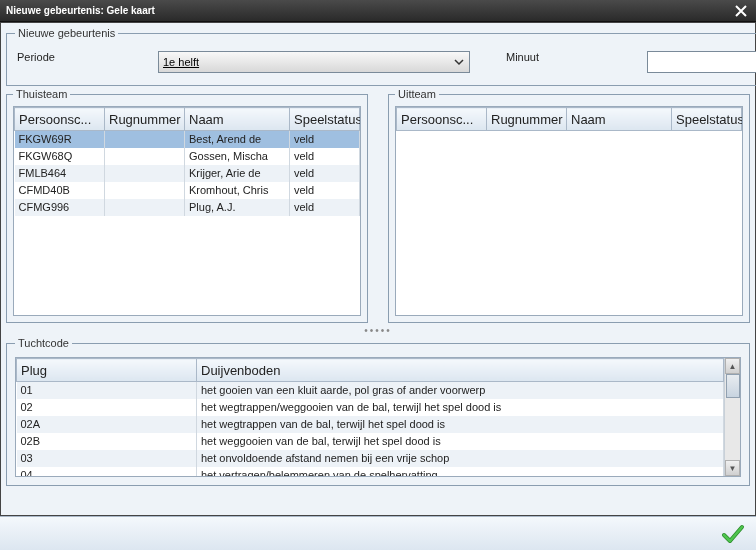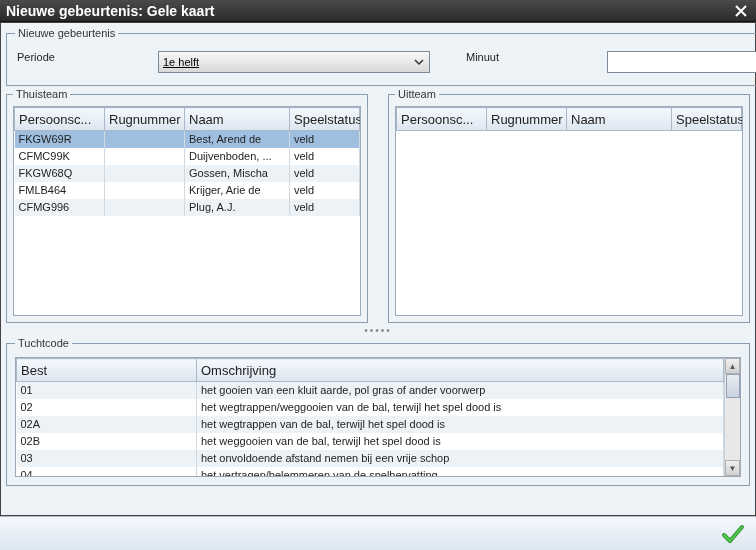--- a/index.html
+++ b/index.html
@@ -21,21 +21,21 @@
 .titlebar {
   height: 22px;
   background: linear-gradient(to bottom, #4a4a4a, #2a2a2a);
   color: #fff;
   font-weight: bold;
   display: flex;
   align-items: center;
   padding: 0 6px;
   border-bottom: 1px solid #111;
 }
-.titlebar .title { flex: 1; font-size: 14px; }
+.titlebar .title { flex: 1; font-size: 10px; }
 .titlebar .close {
   width: 18px;
   height: 18px;
   display: flex;
   align-items: center;
   justify-content: center;
   cursor: pointer;
 }
 .content {
   flex: 1;
@@ -57,21 +57,21 @@
   padding: 0 3px;
   background: #eef3f8;
 }
 .row-periode {
   display: flex;
   gap: 26px;
   padding: 4px 2px;
 }
 .row-periode .lbl { width: 115px; color: #222; }
 .select {
-  width: 272px;
+  width: 312px;
   height: 22px;
   border: 1px solid #7a8a99;
   background: linear-gradient(to bottom, #f8f8f8, #d8d8d8);
   display: flex;
   align-items: center;
   padding: 0 4px;
   position: relative;
   cursor: pointer;
   text-decoration: underline;
 }
@@ -240,35 +240,35 @@
             </tr>
               </thead>
             <tbody id="thuis-body">
                 <tr class="selected">
                   <td>FKGW69R</td>
                   <td></td>
                   <td>Best, Arend de</td>
                   <td>veld</td>
                 </tr>
                 <tr>
-                  <td>CFMC99K</td>
-                  <td></td>
-                  <td>Duijvenboden, ...</td>
-                  <td>veld</td>
-                </tr>
-                <tr>
                   <td>FKGW68Q</td>
                   <td></td>
                   <td>Gossen, Mischa</td>
                   <td>veld</td>
                 </tr>
                 <tr>
                   <td>FMLB464</td>
                   <td></td>
                   <td>Krijger, Arie de</td>
+                  <td>veld</td>
+                </tr>
+                <tr>
+                  <td>CFMD40B</td>
+                  <td></td>
+                  <td>Kromhout, Chris</td>
                   <td>veld</td>
                 </tr>
                 <tr>
                   <td>CFMG996</td>
                   <td></td>
                   <td>Plug, A.J.</td>
                   <td>veld</td>
                 </tr>
               </tbody>
           </table>
@@ -305,22 +305,22 @@
       <legend>Tuchtcode</legend>
       <div class="tuchtwrap">
         <div class="tbl">
           <table>
             <colgroup>
                 <col class="col-code">
                 <col class="col-oms">
               </colgroup>
             <thead>
                 <tr>
-              <th>Best</th>
-              <th>Omschrijving</th>
+              <th>Plug</th>
+              <th>Duijvenboden</th>
             </tr>
               </thead>
             <tbody id="tucht-body">
                 <tr>
                   <td>01</td>
                   <td>het gooien van een kluit aarde, pol gras of ander voorwerp</td>
                 </tr>
                 <tr>
                   <td>02</td>
                   <td>het wegtrappen/weggooien van de bal, terwijl het spel dood is</td>

